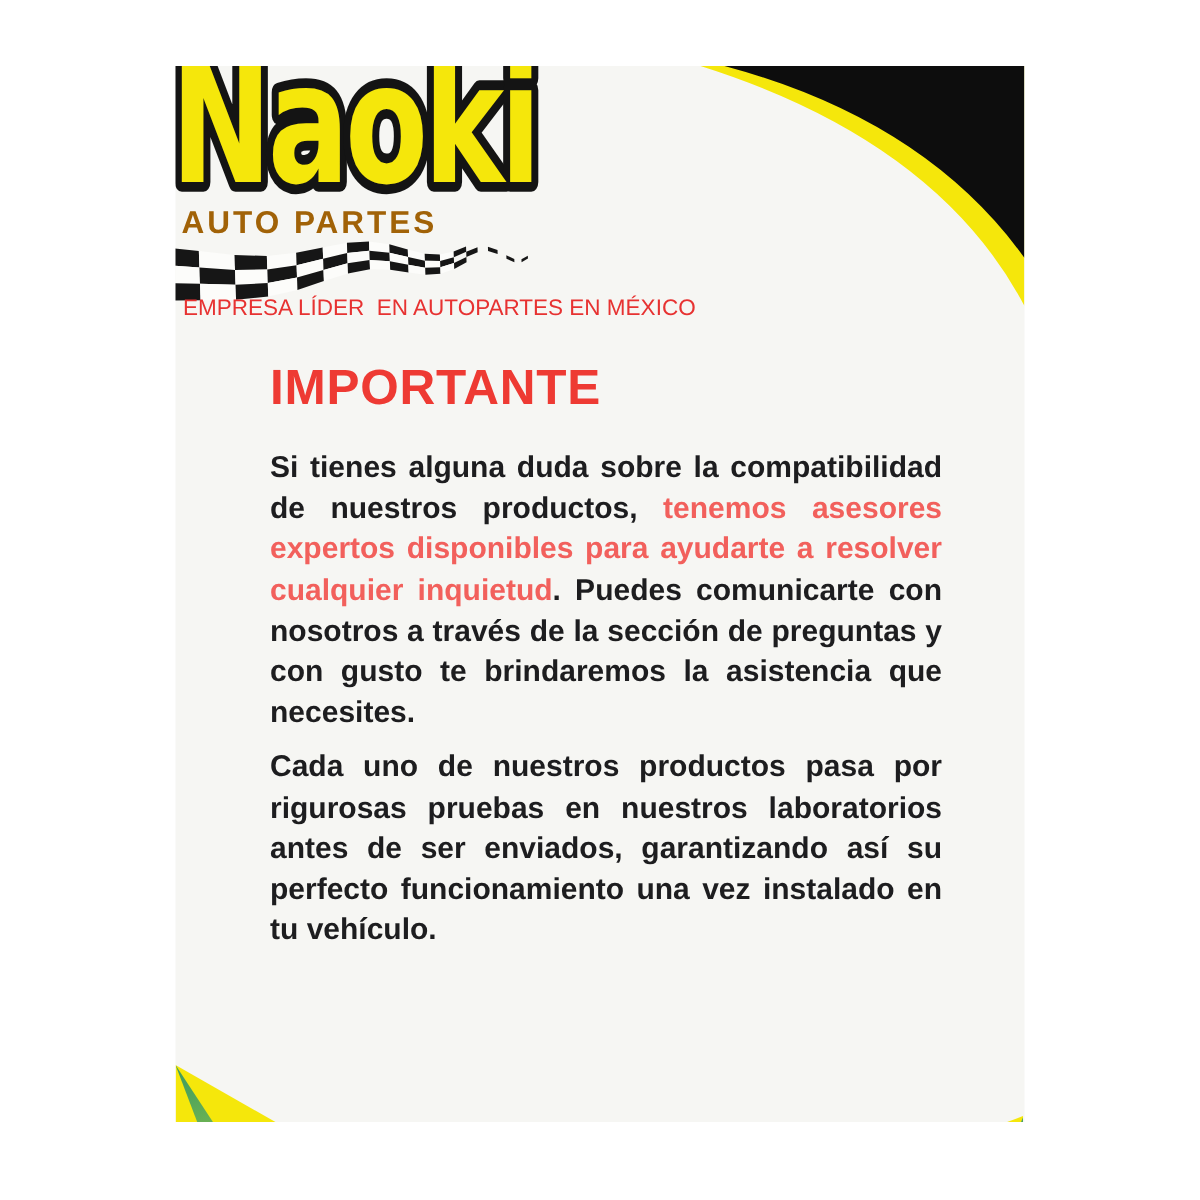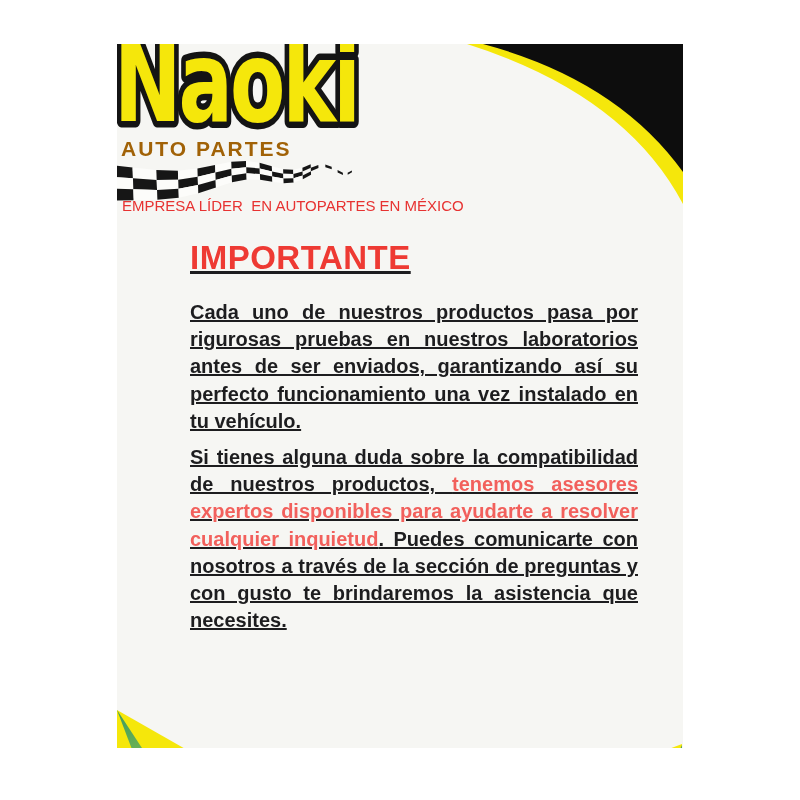--- a/index.html
+++ b/index.html
@@ -21,23 +21,22 @@
   .brand-subtitle{
     position:absolute;left:4px;top:93px;font-size:21px;font-weight:bold;
     letter-spacing:2px;color:#a16207;white-space:pre;z-index:2;
   }
   .flag-svg{position:absolute;left:-10px;top:109px;overflow:visible;z-index:2;transform:rotate(-2deg);}
   .brand-tagline{
     position:absolute;left:5px;top:153px;font-size:15px;font-weight:normal;
     color:var(--tagline-red,#e73231);white-space:pre;letter-spacing:0px;z-index:3;
   }
   .content{
-    position:absolute;left:73px;top:197px;width:448px;z-index:2;
+    position:absolute;left:63px;top:197px;width:448px;z-index:2;
     color:var(--body-text,#1d1d1f);
-    text-decoration:underline;
   }
   .content h1{
     margin:0 0 24px 0;font-size:33px;line-height:34px;font-weight:bold;
     color:var(--heading-red,#ee3a33);letter-spacing:0.5px;
   }
   .content p{
     margin:0 0 9px 0;font-size:20px;line-height:27.2px;font-weight:bold;
     text-align:justify;
   }
   .highlight{color:var(--highlight-red,#f2605c);}
@@ -136,17 +135,17 @@
       <polygon points="204.1136663088235,17.498509503707318 211.7434363410294,14.845872493653957 211.7434363410294,18.05037590718043 204.1136663088235,21.019941826263885" style="fill:var(--flag-dark,#161616)"></polygon>
       <polygon points="218.68652707033675,14.623011481749693 225.00473963400646,17.030235686335576 225.00473963400646,19.68388496307685 218.68652707033675,17.539109588058786" style="fill:var(--flag-dark,#161616)"></polygon>
       <polygon points="230.75431306694588,20.688455817954186 235.98642489092077,23.47428330645753 235.98642489092077,25.671770272526977 230.75431306694588,23.103276659788744" style="fill:var(--flag-dark,#161616)"></polygon>
       <polygon points="240.74764665073792,23.80674088898427 245.0803584521715,21.605071535689866 245.0803584521715,23.42481049229198 240.74764665073792,25.806454028107467" style="fill:var(--flag-dark,#161616)"></polygon>
     </svg>
 
   <div class="brand-tagline">EMPRESA LÍDER  EN AUTOPARTES EN MÉXICO</div>
 
   <div class="content">
     <h1>IMPORTANTE</h1>
+    <p><span>Si tienes alguna duda sobre la compatibilidad de nuestros productos, </span><span class="highlight">tenemos asesores expertos disponibles para ayudarte a resolver cualquier inquietud</span><span>. Puedes comunicarte con nosotros a través de la sección de preguntas y con gusto te brindaremos la asistencia que necesites.</span></p>
     <p>Cada uno de nuestros productos pasa por rigurosas pruebas en nuestros laboratorios antes de ser enviados, garantizando así su perfecto funcionamiento una vez instalado en tu vehículo.</p>
-    <p><span>Si tienes alguna duda sobre la compatibilidad de nuestros productos, </span><span class="highlight">tenemos asesores expertos disponibles para ayudarte a resolver cualquier inquietud</span><span>. Puedes comunicarte con nosotros a través de la sección de preguntas y con gusto te brindaremos la asistencia que necesites.</span></p>
   </div>
 
 </div>
 
 </body></html>

